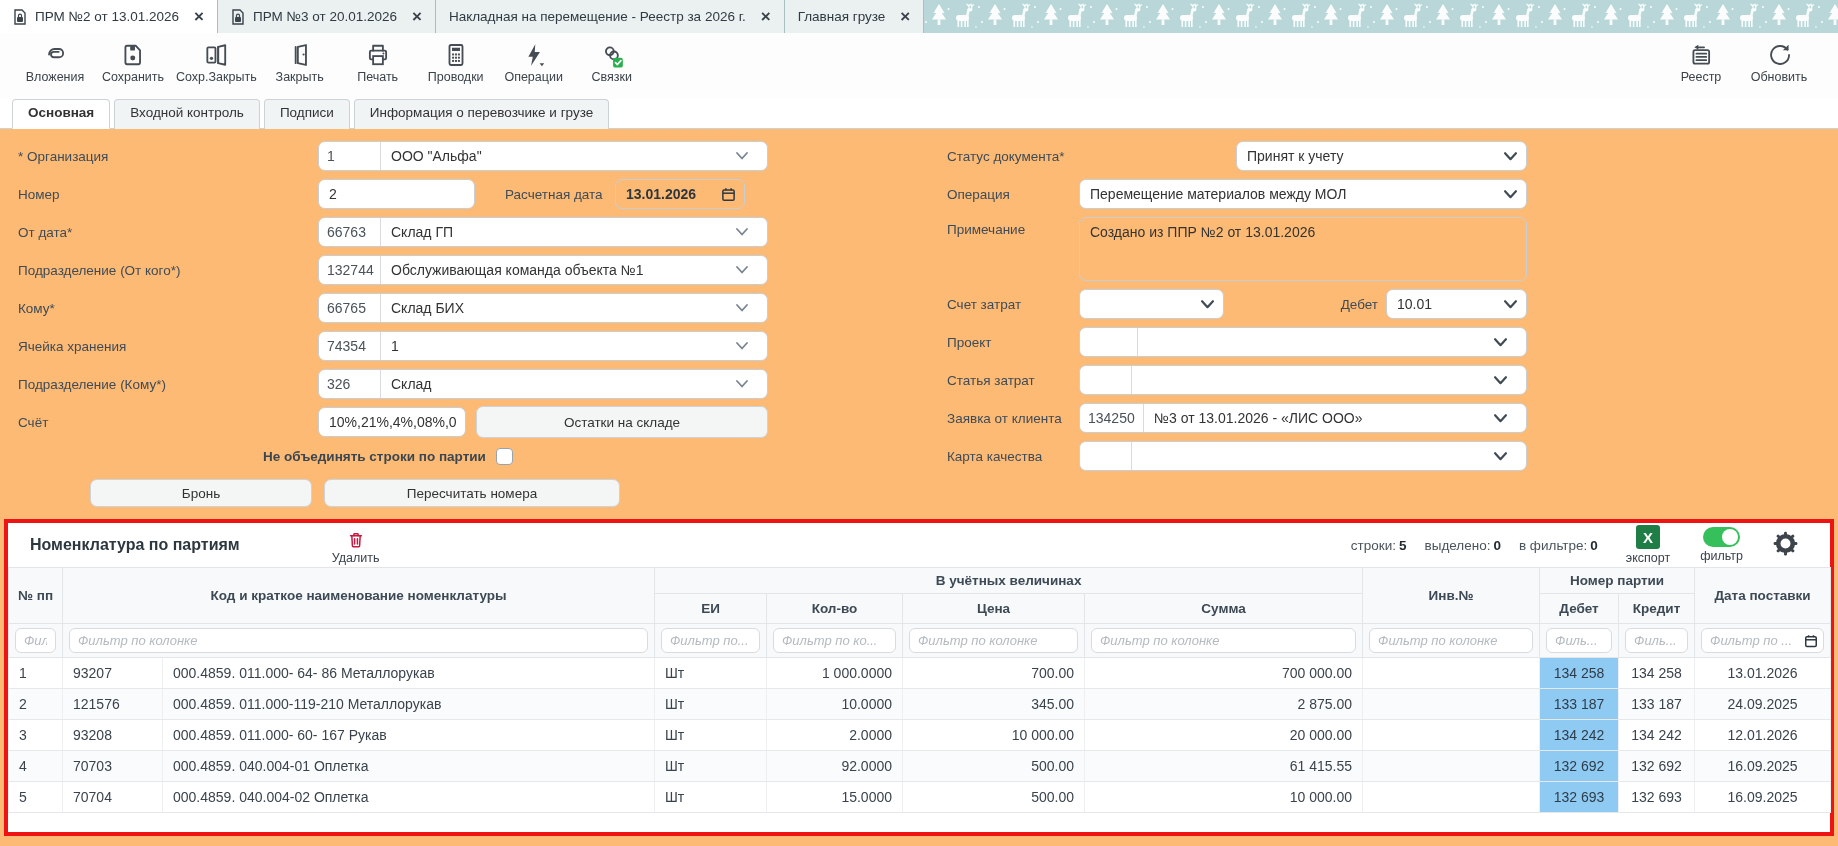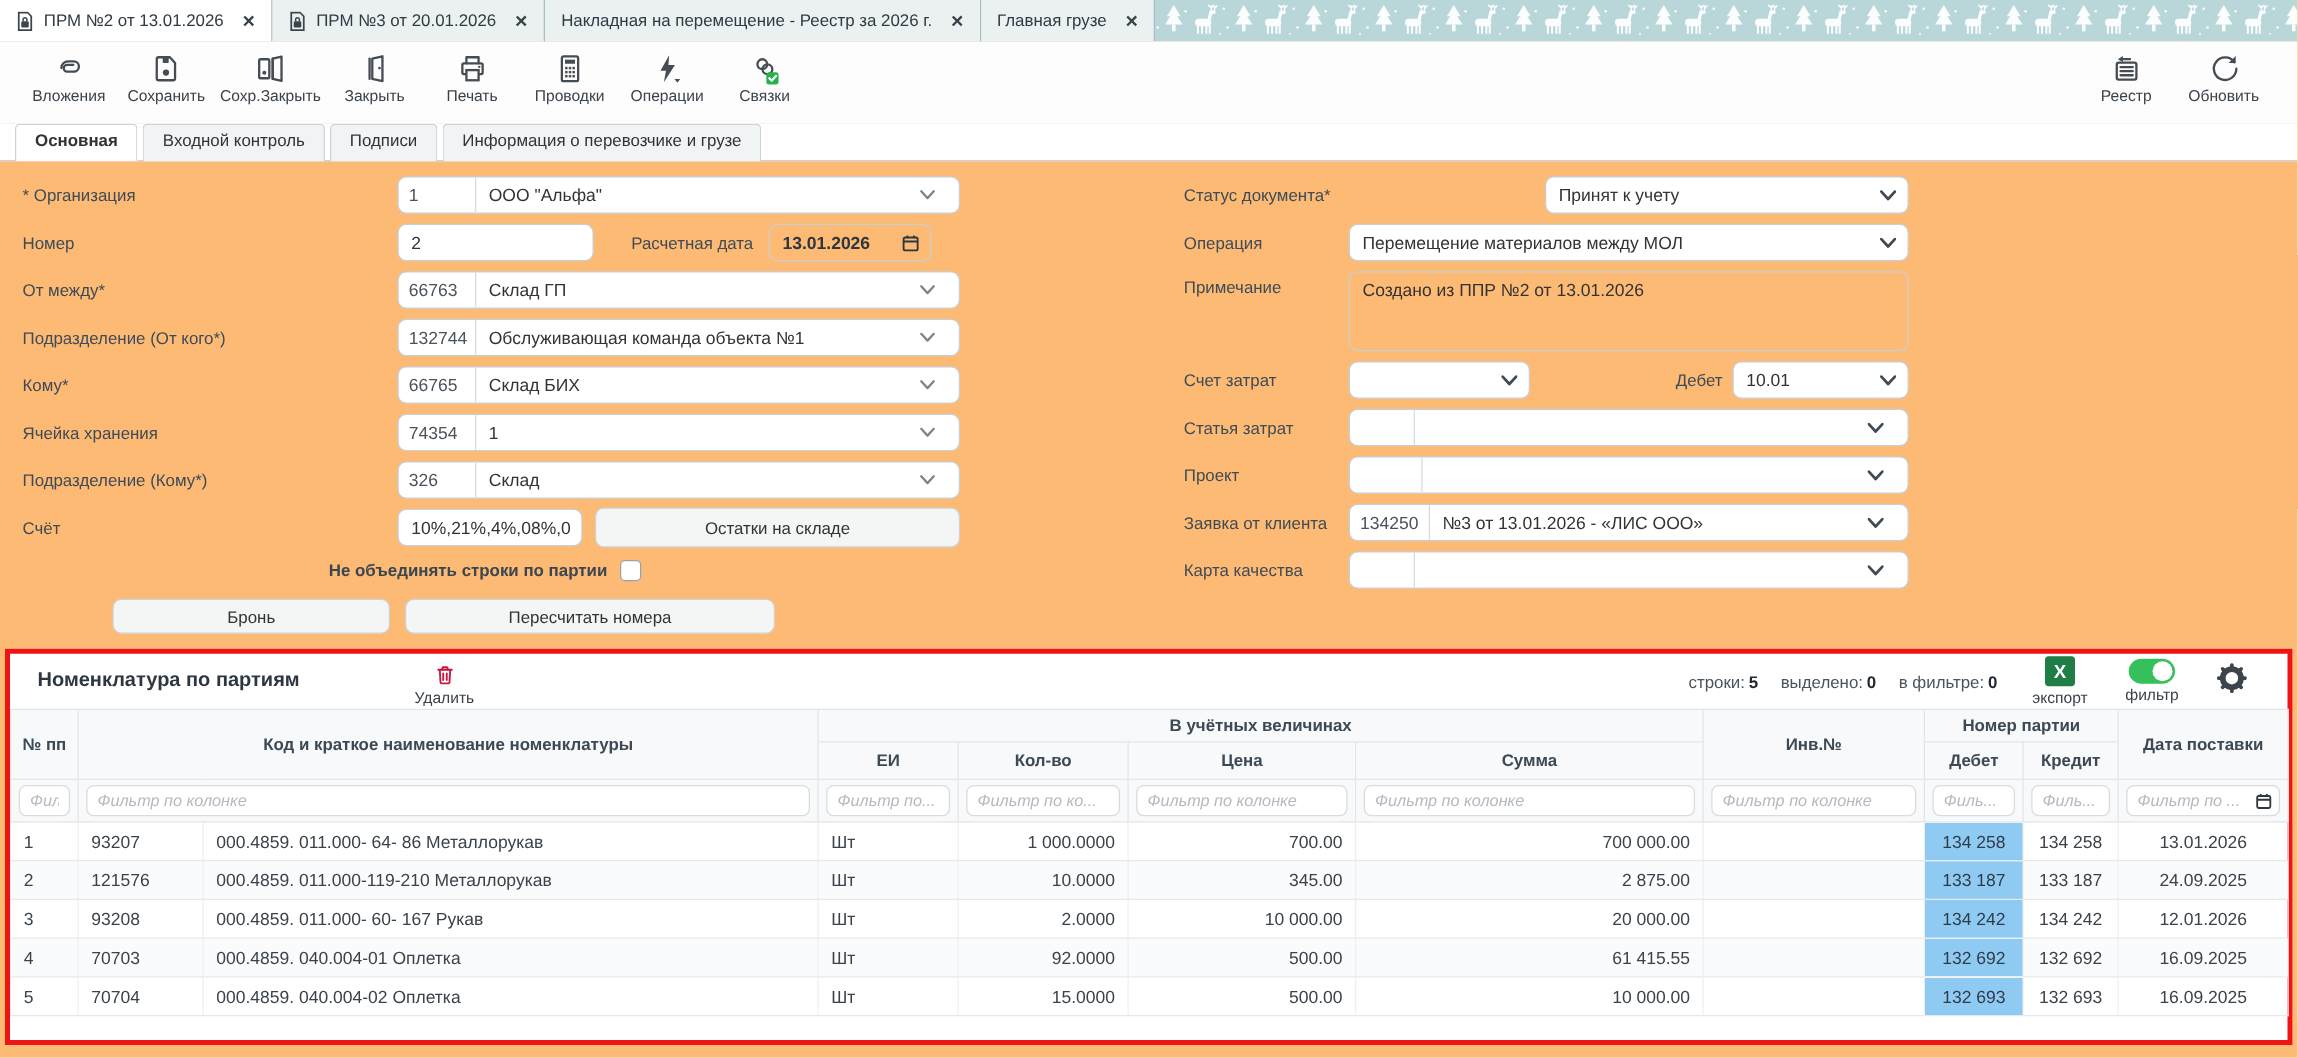--- a/index.html
+++ b/index.html
@@ -309,21 +309,21 @@
           <span>13.01.2026</span>
           <svg width="15" height="15" viewBox="0 0 16 16">
               <rect x="2" y="3.2" width="12" height="11" rx="1.4" fill="none" stroke="#2f3840" stroke-width="1.6"></rect>
               <path d="M2 6.6h12" stroke="#2f3840" stroke-width="1.6"></path>
               <path d="M5.2 1.4v2.4M10.8 1.4v2.4" stroke="#2f3840" stroke-width="1.6"></path>
             </svg>
         </div>
       </div>
 
       <div class="frow">
-        <div class="flabel">От между*</div>
+        <div class="flabel">От дата*</div>
         <div class="joined">
           <div class="jcode">66763</div>
           <div class="jval">
               <span>Склад ГП</span>
             <span class="chev">
                 <svg width="12" height="8" viewBox="0 0 12 8">
                   <polyline points="1,1 6,6.5 11,1" fill="none" stroke="#7a8591" stroke-width="1.8" stroke-linecap="round" stroke-linejoin="round"></polyline>
                 </svg>
               </span>
             </div>
@@ -452,37 +452,37 @@
           <span>10.01</span>
           <span class="chev">
               <svg width="13" height="9" viewBox="0 0 12 8">
                 <polyline points="1,1 6,6.5 11,1" fill="none" stroke="#3f4a54" stroke-width="2" stroke-linecap="round" stroke-linejoin="round"></polyline>
               </svg>
             </span>
         </div>
       </div>
 
       <div class="frow">
+        <div class="flabelR">Проект</div>
+        <div class="joined" style="width:448px;">
+          <div class="jcode" style="width:58px;"></div>
+          <div class="jval">
+              <span class="chev">
+                <svg width="13" height="9" viewBox="0 0 12 8">
+                  <polyline points="1,1 6,6.5 11,1" fill="none" stroke="#3f4a54" stroke-width="2" stroke-linecap="round" stroke-linejoin="round"></polyline>
+                </svg>
+              </span>
+            </div>
+        </div>
+      </div>
+
+      <div class="frow">
         <div class="flabelR">Статья затрат</div>
         <div class="joined" style="width:448px;">
           <div class="jcode" style="width:52px;"></div>
-          <div class="jval">
-              <span class="chev">
-                <svg width="13" height="9" viewBox="0 0 12 8">
-                  <polyline points="1,1 6,6.5 11,1" fill="none" stroke="#3f4a54" stroke-width="2" stroke-linecap="round" stroke-linejoin="round"></polyline>
-                </svg>
-              </span>
-            </div>
-        </div>
-      </div>
-
-      <div class="frow">
-        <div class="flabelR">Проект</div>
-        <div class="joined" style="width:448px;">
-          <div class="jcode" style="width:58px;"></div>
           <div class="jval">
               <span class="chev">
                 <svg width="13" height="9" viewBox="0 0 12 8">
                   <polyline points="1,1 6,6.5 11,1" fill="none" stroke="#3f4a54" stroke-width="2" stroke-linecap="round" stroke-linejoin="round"></polyline>
                 </svg>
               </span>
             </div>
         </div>
       </div>
 

